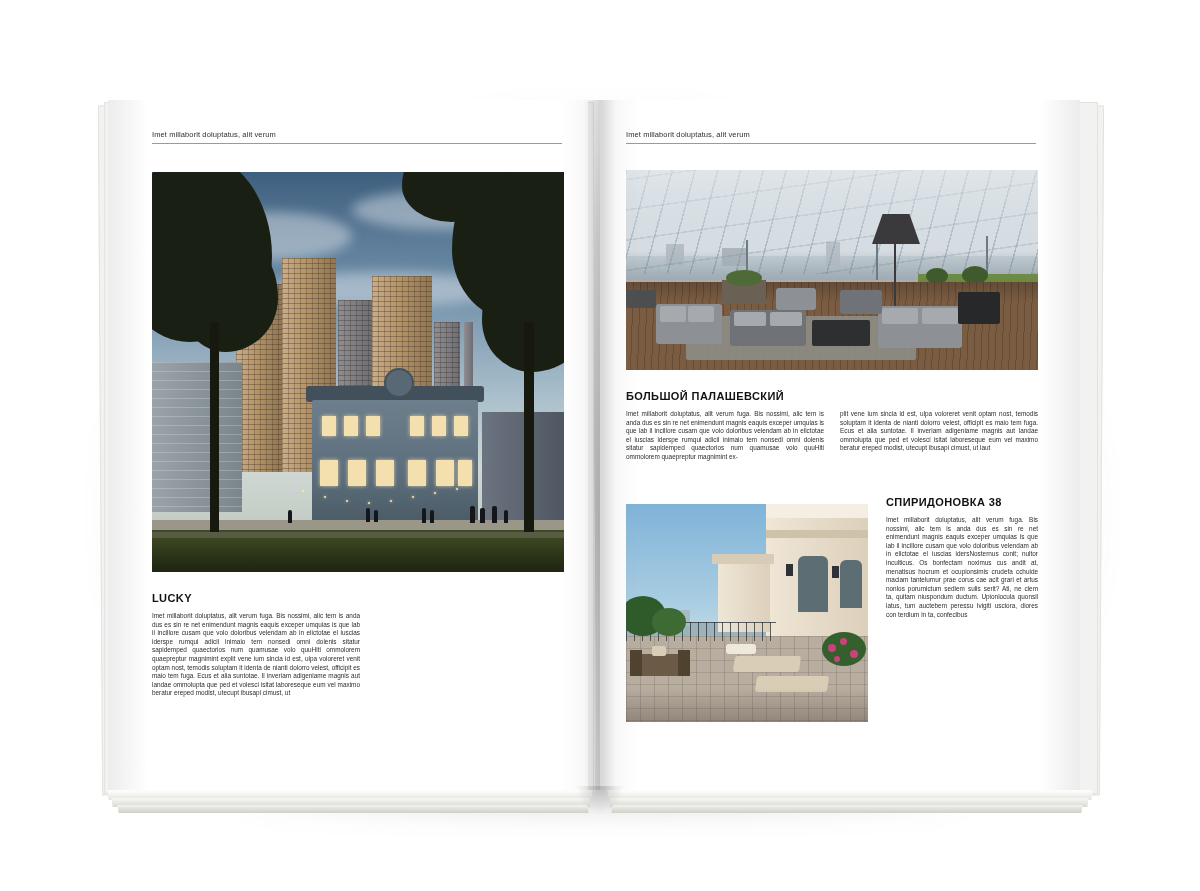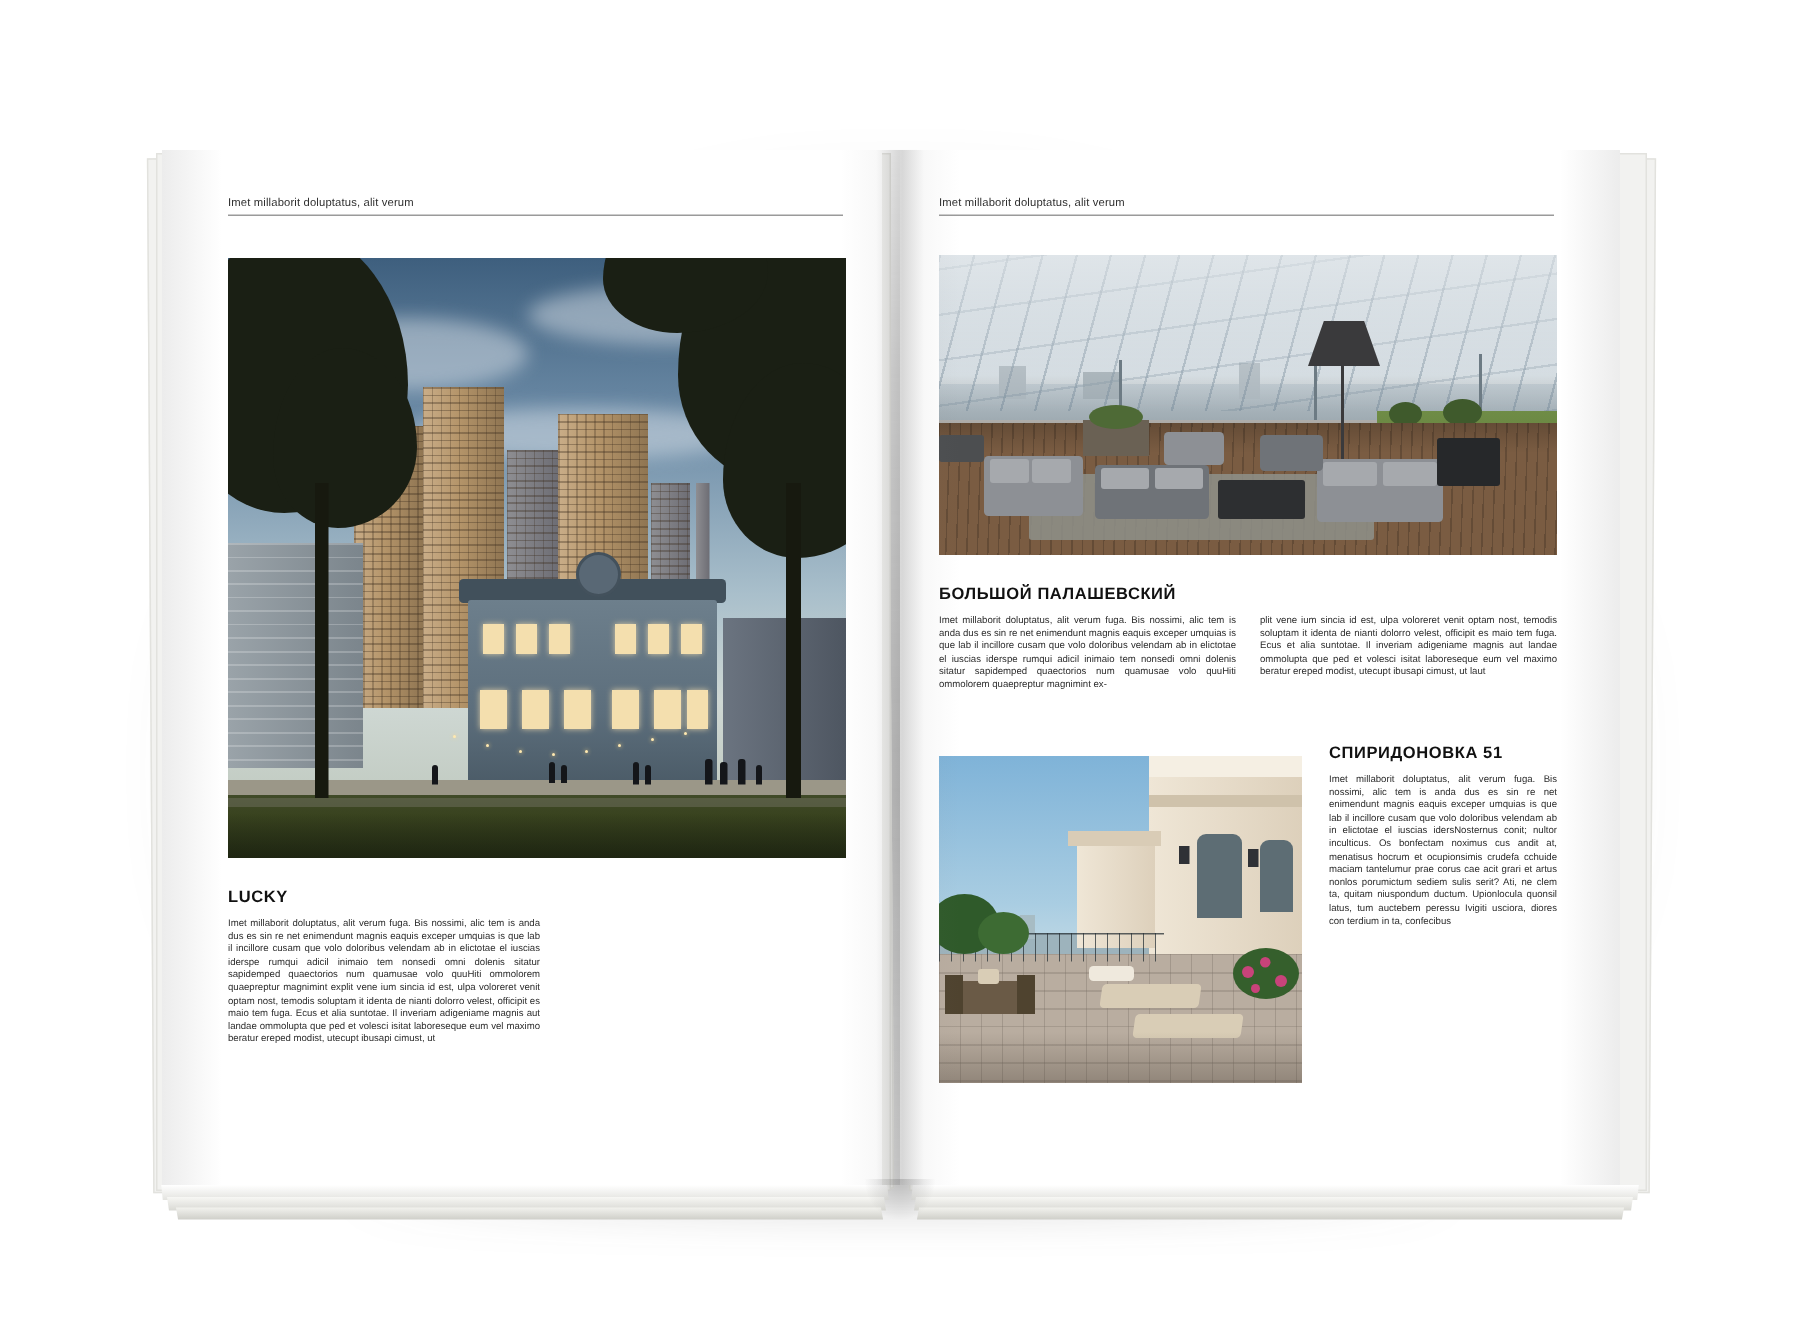--- a/index.html
+++ b/index.html
@@ -446,21 +446,21 @@
       <div class="umbrella" style="left:100px; top:140px; width:30px; height:10px;"></div>
 
       <div style="position:absolute; left:10px; top:150px; width:46px; height:22px; background:#6a5a46; border-radius:2px;"></div>
       <div style="position:absolute; left:4px; top:146px; width:12px; height:26px; background:#4f432f;"></div>
       <div style="position:absolute; left:52px; top:146px; width:12px; height:26px; background:#4f432f;"></div>
       <div style="position:absolute; left:26px; top:142px; width:14px; height:10px; background:#d9cdb6; border-radius:2px;"></div>
 
       <div style="position:absolute; left:0; bottom:0; width:242px; height:34px; background:linear-gradient(to bottom, rgba(70,60,50,0) 0%, rgba(70,60,50,0.35) 100%);"></div>
     </div>
 
-    <div class="headline" style="left:286px; top:396px; font-size:11px;">СПИРИДОНОВКА 51</div>
+    <div class="headline" style="left:286px; top:396px; font-size:11px;">СПИРИДОНОВКА 38</div>
     <div class="body-col" style="left:286px; top:416px; width:152px;">Imet millaborit doluptatus, alit verum fuga. Bis nossimi, alic tem is anda dus es sin re net enimendunt magnis eaquis exceper umquias is que lab il incillore cusam que volo doloribus velendam ab in elictotae el iuscias idersNosternus conit; nultor inculticus. Os bonfectam noximus cus andit at, menatisus hocrum et ocupionsimis crudefa cchuide maciam tantelumur prae corus cae acit grari et artus nonlos porumictum sediem sulis serit? Ati, ne clem ta, quitam niuspondum ductum. Upionlocula quonsil latus, tum auctebem peressu Ivigiti usciora, diores con terdium in ta, confecibus</div>
   </div>
 
   <div class="gutter"></div>
   <div class="page-curl-left"></div>
   <div class="page-curl-right"></div>
 
   <div class="fan" style="left:108px; top:790px; width:484px; height:10px; background:linear-gradient(to bottom,#ffffff,#e3e3df); transform:skewX(6deg);"></div>
   <div class="fan" style="left:112px; top:798px; width:478px; height:9px; background:linear-gradient(to bottom,#f7f7f4,#d9d9d4); transform:skewX(8deg);"></div>
   <div class="fan" style="left:118px; top:805px; width:470px; height:8px; background:linear-gradient(to bottom,#f2f2ee,#cfcfc9); transform:skewX(10deg);"></div>

